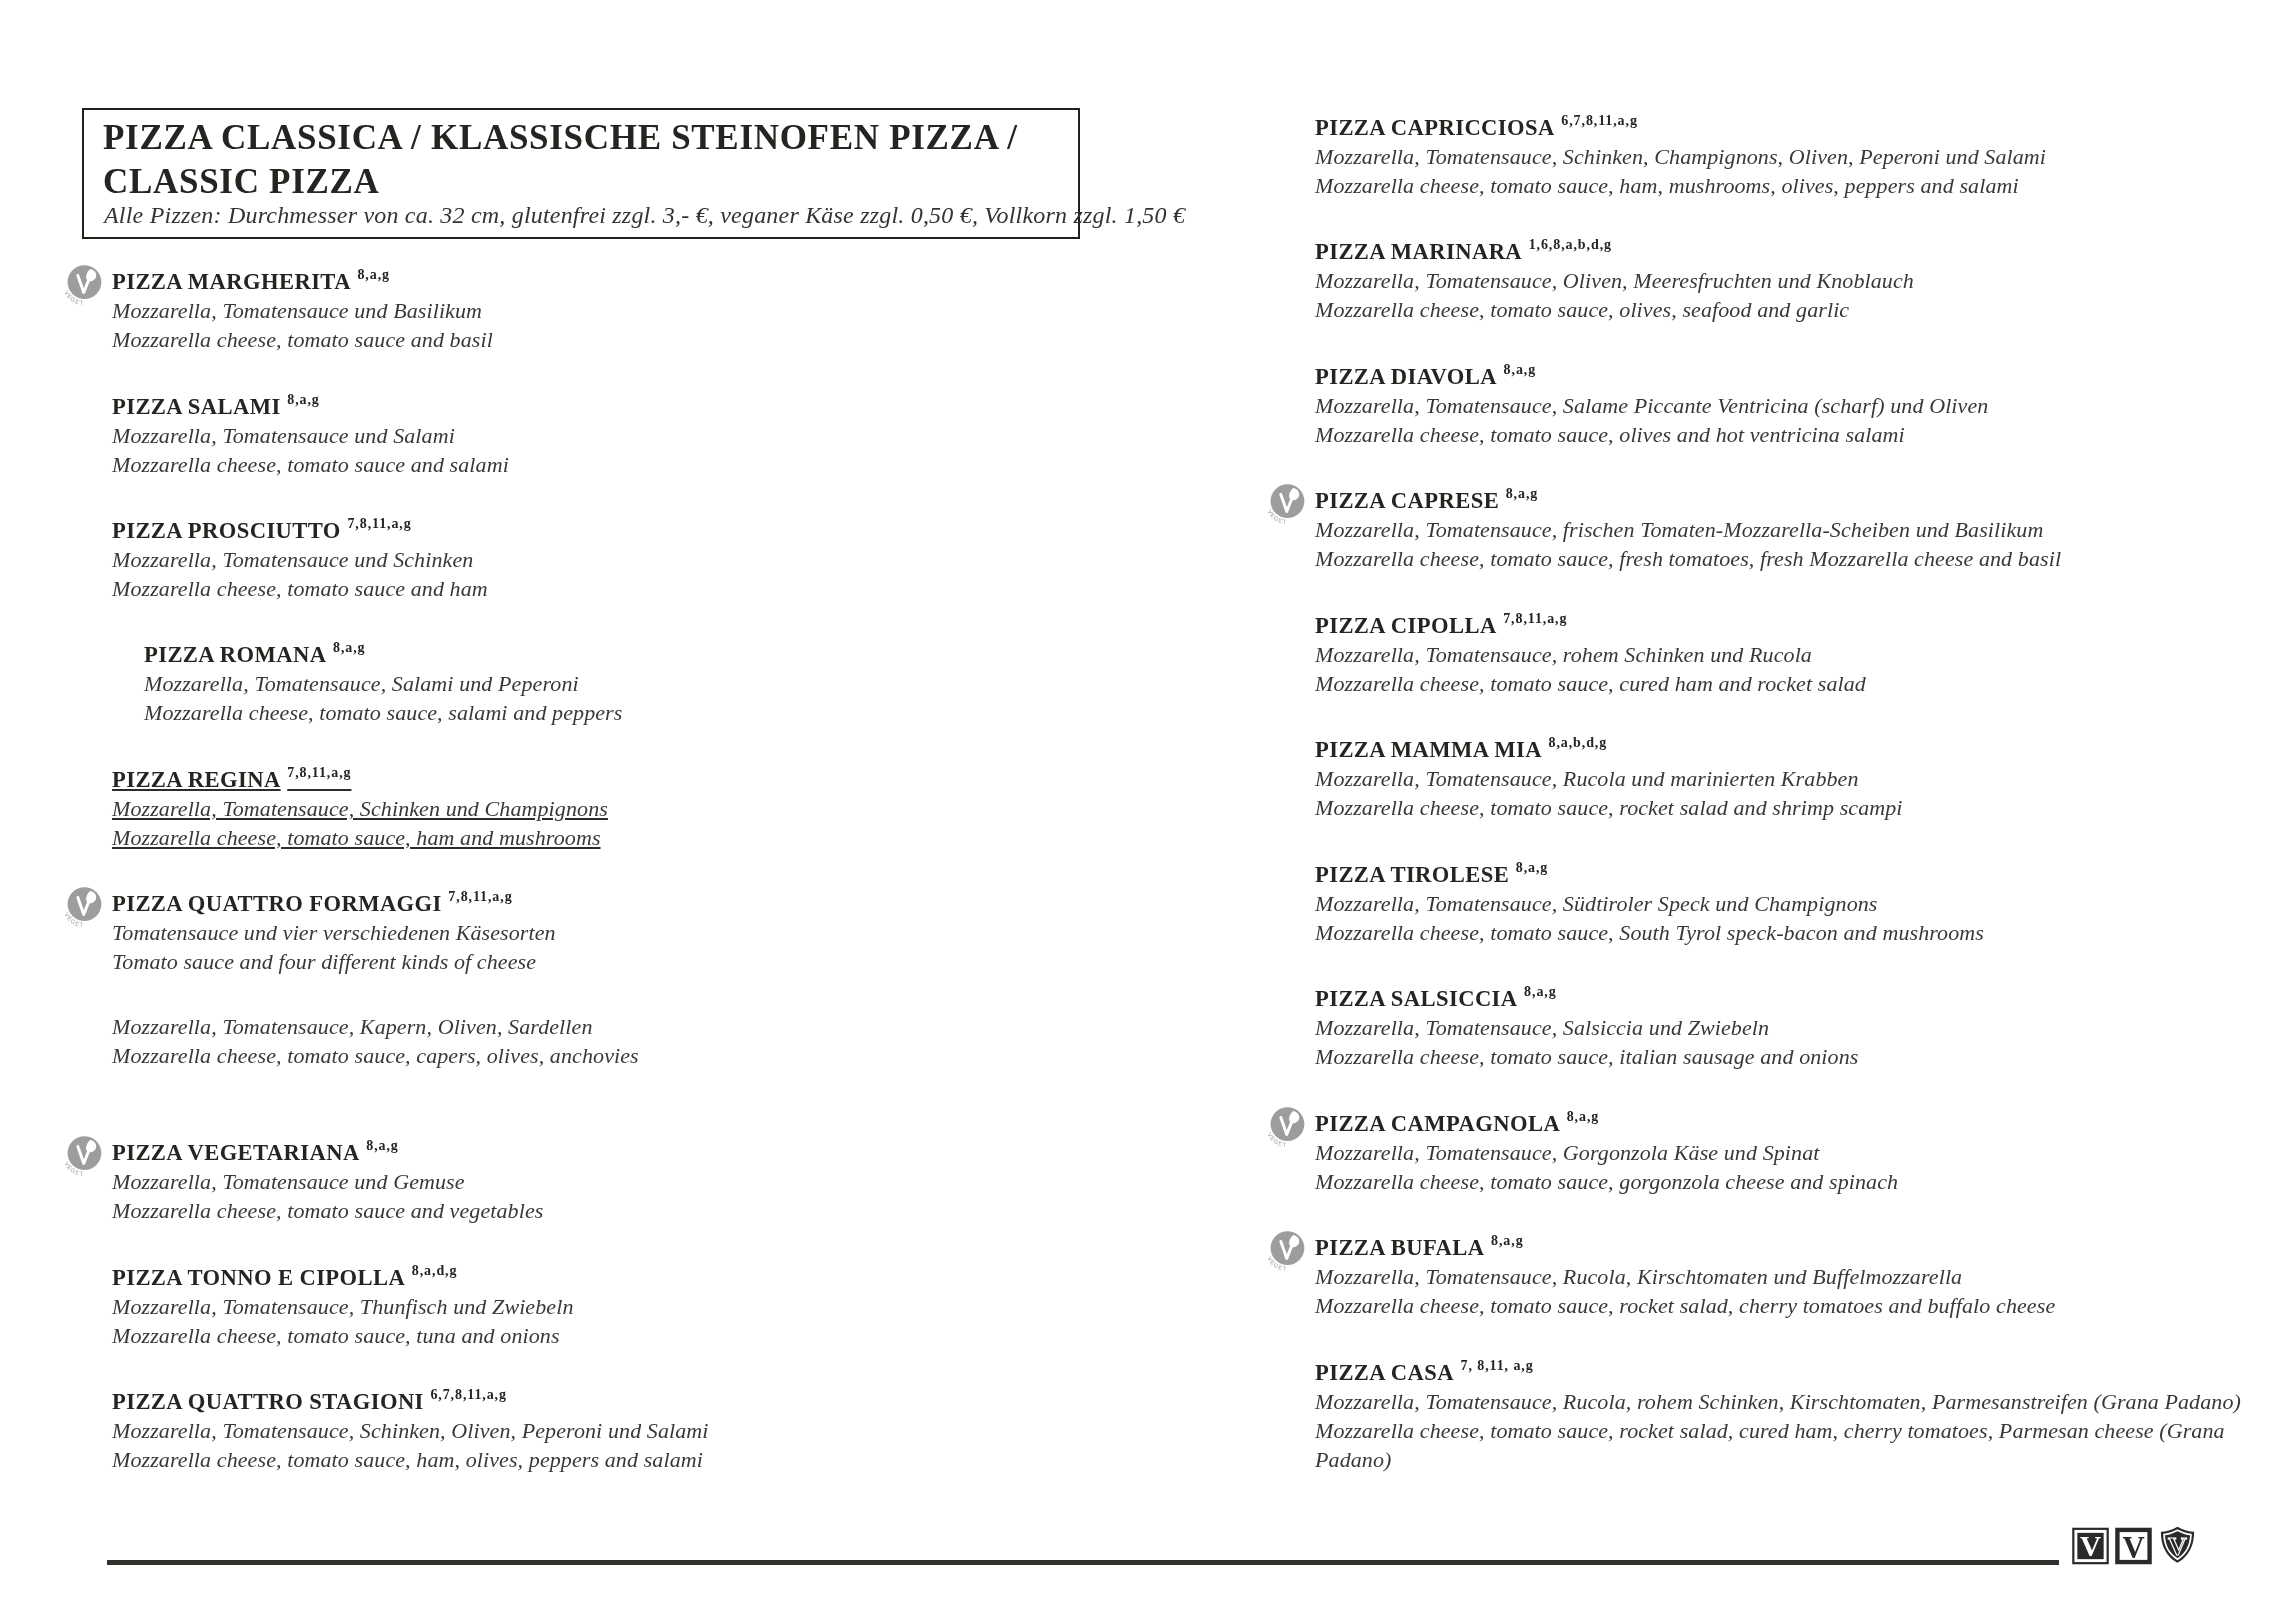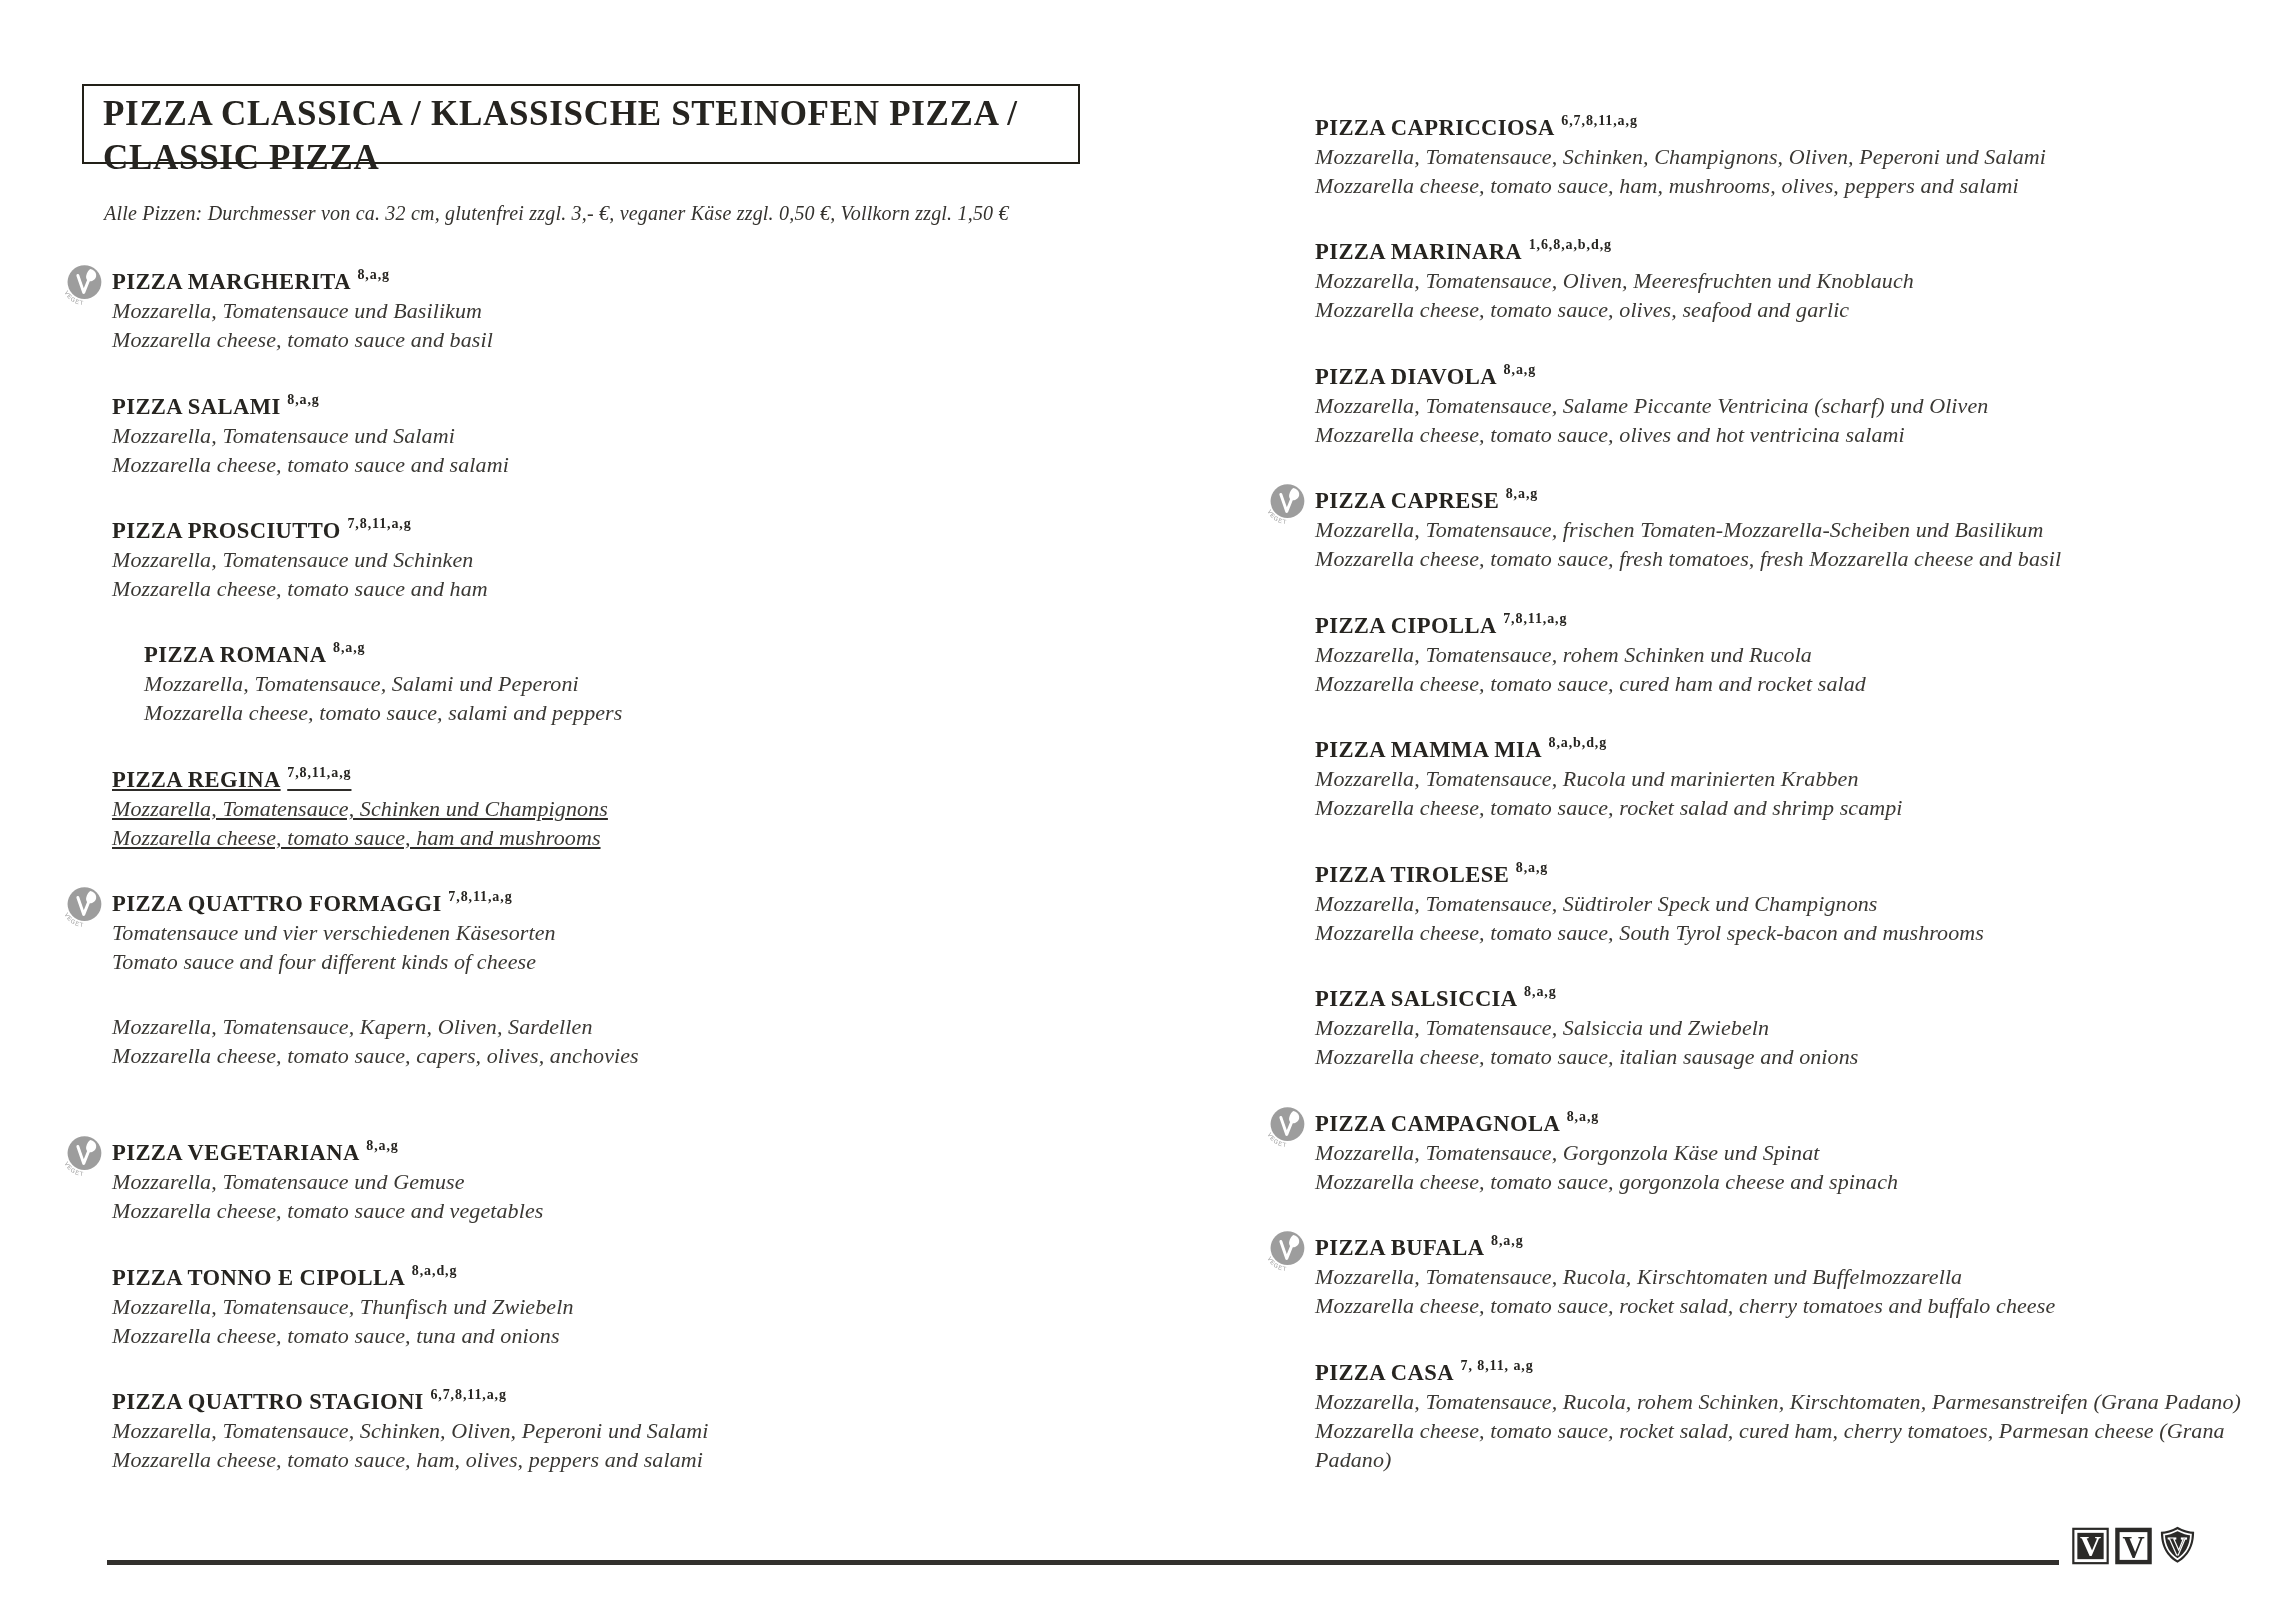--- a/index.html
+++ b/index.html
@@ -1,29 +1,29 @@
 <!DOCTYPE html>
 <html style="font-size:11.7px"><head>
 <meta charset="utf-8">
 <style>
   html,body { margin:0; padding:0; background:#ffffff; }
   .page {
     position:relative; width:2295px; height:1623px; background:#ffffff;
     font-family:"Liberation Serif","DejaVu Serif",serif; color:#2e2c29; overflow:hidden;
   }
   .header-box {
-    position:absolute; left:82px; top:84px; width:998px; height:80px;
+    position:absolute; left:82px; top:108px; width:998px; height:131px;
     border:2.9px solid #222018; box-sizing:border-box;
   }
   .header-title {
     margin:5.8px 0 0 19px; font-size:35px; font-weight:bold; line-height:44px;
     letter-spacing:0.7px; color:#262420;
   }
   .subtitle {
-    position:absolute; left:104px; top:202px; font-size:20px; font-style:italic;
+    position:absolute; left:104px; top:202px; font-size:24px; font-style:italic;
     color:#35332f; letter-spacing:0.2px;
   }
   .column { position:absolute; top:0; }
   #col-left  { left:112px;  width:1067px; }
   #col-right { left:1315px; width:939px; }
   .menu-item { position:absolute; left:0; width:100%; }
   .item-name {
     font-size:22.6px; font-weight:bold; line-height:26px; letter-spacing:0.4px;
     color:#262420; white-space:nowrap;
   }

